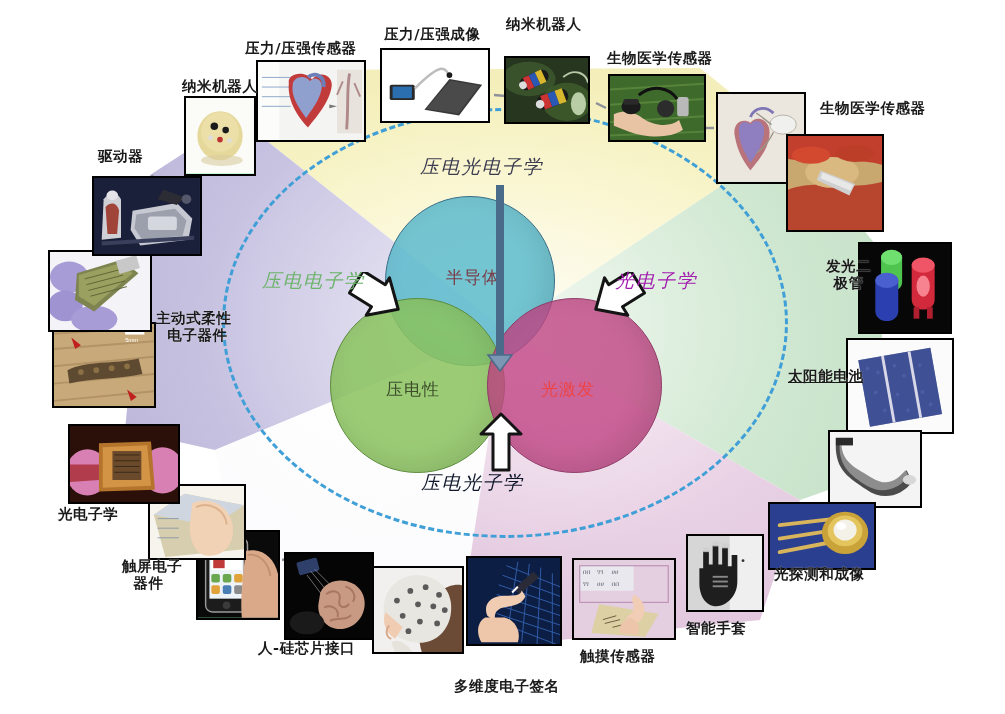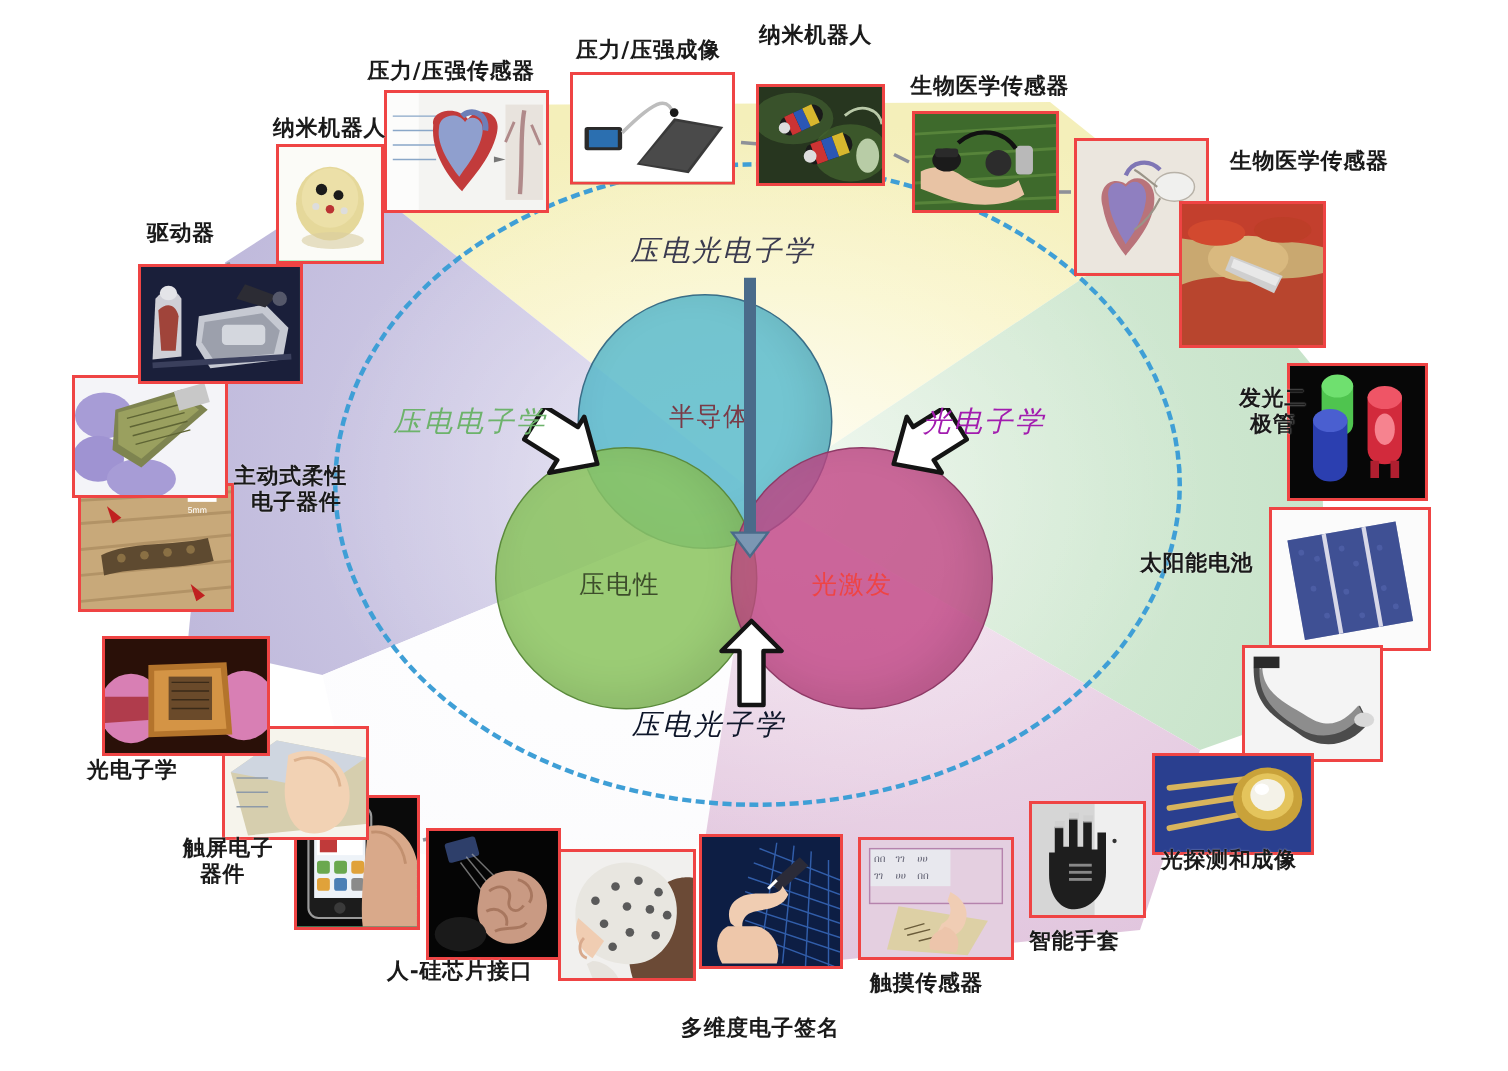--- a/index.html
+++ b/index.html
@@ -85,21 +85,21 @@
   #field-left{left:262px;top:268px;color:#6db36b;}
   #field-right{left:615px;top:268px;color:#a21caf;}
 
   
   .connectors{position:absolute;left:0;top:0;width:1005px;height:714px;}
 
   
   .thumb{
     position:absolute;
     box-sizing:border-box;
-    border:2px solid #ef4444;
+    border:2px solid #000000;
     background:#86efac;
     overflow:hidden;
     padding-left:40px;
   }
   .thumb .inner{position:absolute;left:0;top:0;right:0;bottom:0;}
 
   
   .cap{
     position:absolute;
     white-space:pre;
@@ -603,21 +603,21 @@
   </div>
 
   <div class="cap" style="left:182px;top:78px;">纳米机器人</div>
   <div class="cap" style="left:245px;top:40px;">压力/压强传感器</div>
   <div class="cap" style="left:384px;top:26px;">压力/压强成像</div>
   <div class="cap" style="left:506px;top:16px;">纳米机器人</div>
   <div class="cap" style="left:607px;top:50px;">生物医学传感器</div>
   <div class="cap" style="left:820px;top:100px;">生物医学传感器</div>
   <div class="cap" style="left:798px;top:258px;text-align:center;margin-left:28px;">发光二
 极管</div>
-  <div class="cap" style="left:760px;top:368px;">太阳能电池</div>
+  <div class="cap" style="left:788px;top:368px;text-decoration:underline;">太阳能电池</div>
   <div class="cap" style="left:774px;top:566px;">光探测和成像</div>
   <div class="cap" style="left:686px;top:620px;">智能手套</div>
   <div class="cap" style="left:580px;top:648px;">触摸传感器</div>
   <div class="cap" style="left:454px;top:678px;text-align:center;">多维度电子签名</div>
   <div class="cap" style="left:258px;top:640px;">人-硅芯片接口</div>
   <div class="cap" style="left:122px;top:558px;">触屏电子
   器件</div>
   <div class="cap" style="left:58px;top:506px;">光电子学</div>
   <div class="cap" style="left:156px;top:310px;">主动式柔性
   电子器件</div>

